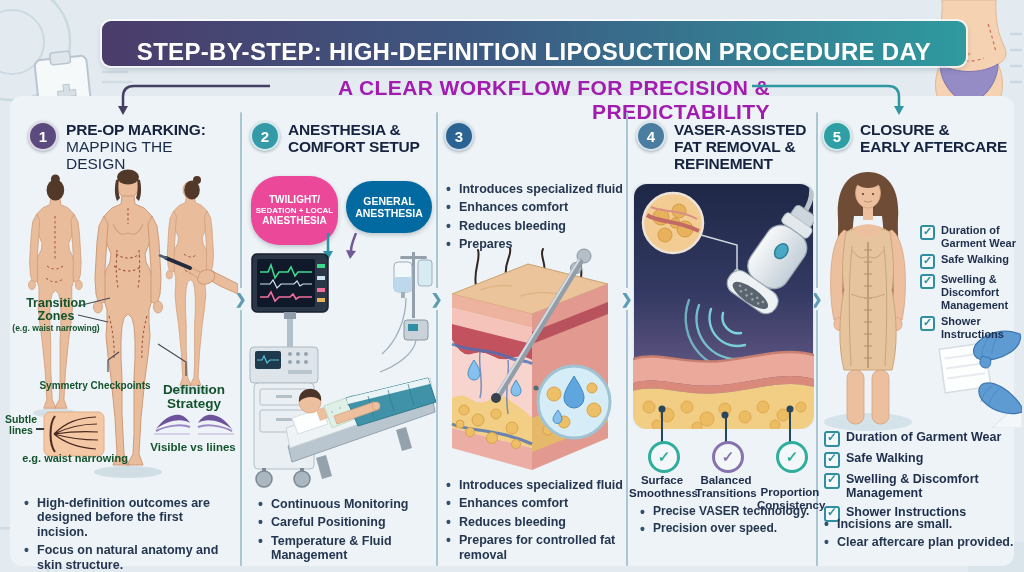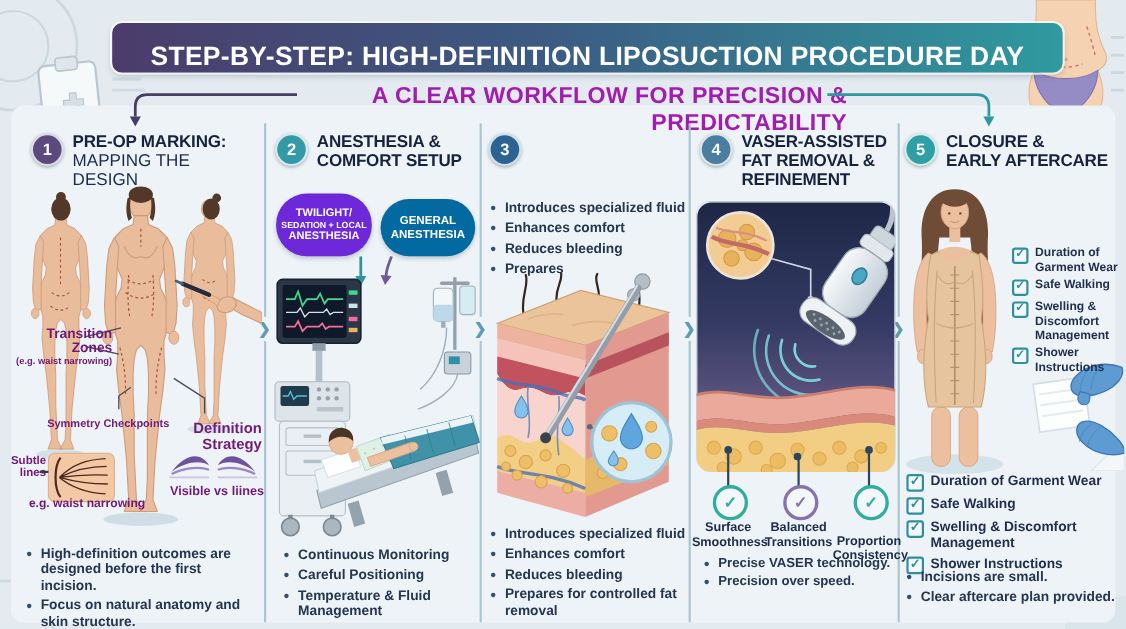--- a/index.html
+++ b/index.html
@@ -46,21 +46,21 @@
   .cklab{width:66px;text-align:center;font-size:11.5px;font-weight:700;line-height:1.12;color:#1c2c4a;}
   
   .citem{display:flex;gap:6px;margin-bottom:4px;align-items:flex-start;}
   .cb{width:12px;height:12px;min-width:12px;border:2px solid #2f8fa0;border-radius:3px;
     background:#f4f8fa;color:#2f8fa0;font-size:12px;font-weight:800;line-height:9px;
     text-align:center;margin-top:1px;}
   .ctext{font-size:12.5px;font-weight:700;line-height:1.15;color:#1e2e4c;}
   .side .ctext{font-size:11px;}
   .side .cb{width:11px;height:11px;min-width:11px;font-size:11px;line-height:8px;}
   
-  .anno{font-weight:700;color:#701a75;text-align:right;line-height:1.05;}
+  .anno{font-weight:700;color:#14532d;text-align:center;line-height:1.05;}
   .anno .note{font-weight:700;font-size:8.5px;display:block;margin-top:1px;}
 </style>
 </head>
 <body>
 
 <div class="canvas">
 
   <svg class="abs" style="left:0;top:0" width="150" height="150" viewBox="0 0 150 150">
     <circle cx="12" cy="42" r="58" fill="none" stroke="#c6d4dd" stroke-width="2.5" opacity=".8"></circle>
     <circle cx="12" cy="42" r="32" fill="none" stroke="#c6d4dd" stroke-width="2" opacity=".8"></circle>
@@ -204,21 +204,21 @@
   </ul>
 
   <div class="abs step-h" style="left:250px;top:121px;width:180px">
     <div class="badge" style="background:#359aa8">2</div>
     <div>
       <div class="t1">ANESTHESIA &amp;</div>
       <div class="t1">COMFORT SETUP</div>
     </div>
   </div>
 
-  <div class="abs pill" style="left:251px;top:176px;width:87px;height:57px;background:#6d28d9">
+  <div class="abs pill" style="left:251px;top:176px;width:87px;height:69px;background:#ec4899">
     <span class="p1">TWILIGHT/</span>
     <span class="p2">SEDATION + LOCAL</span>
     <span class="p1">ANESTHESIA</span>
   </div>
   <div class="abs pill" style="left:346px;top:181px;width:86px;height:52px;background:#0369a1">
     <span class="p3">GENERAL</span>
     <span class="p3">ANESTHESIA</span>
   </div>
   <svg class="abs" style="left:300px;top:233px" width="90" height="30" viewBox="0 0 90 30">
     <path d="M28,0 V18" stroke="#2e93a2" stroke-width="2.5" fill="none"></path>

